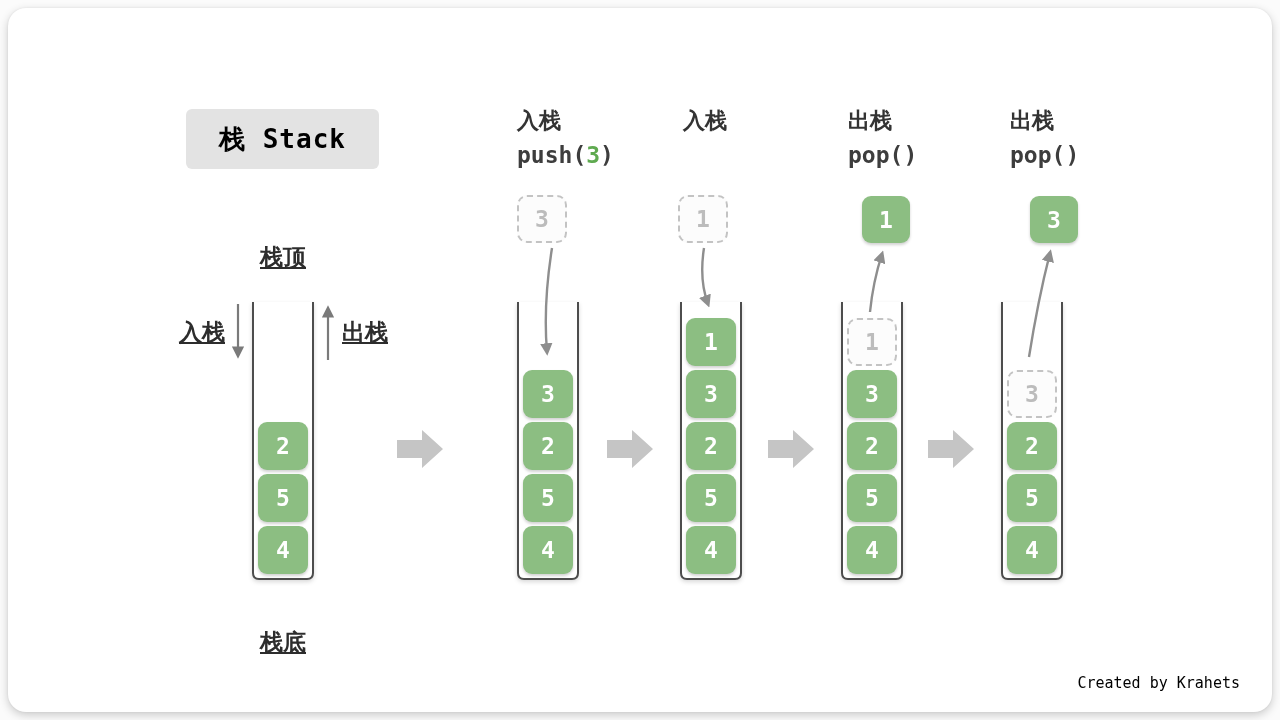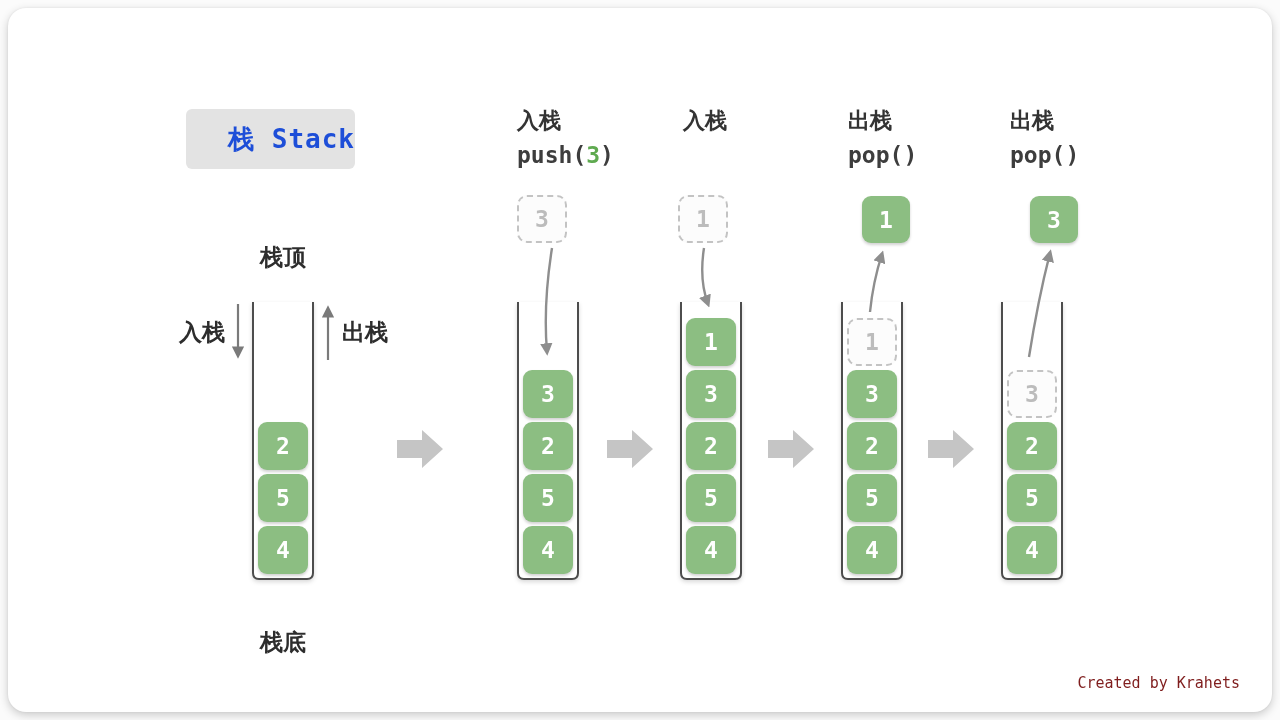--- a/index.html
+++ b/index.html
@@ -4,24 +4,24 @@
 <style>
   html,body{margin:0;padding:0;width:1280px;height:720px;background:#fbfbfb;overflow:hidden;}
   .card{
     position:absolute;left:8px;top:8px;width:1264px;height:704px;
     background:#ffffff;border-radius:18px;
     box-shadow:0 3px 10px rgba(0,0,0,.20), 0 0 2px rgba(0,0,0,.08);
   }
   .abs{position:absolute;}
   .overlay{position:absolute;left:0;top:0;width:1280px;height:720px;pointer-events:none;}
   .title-box{
-    left:186px;top:109px;width:169px;height:60px;background:#e3e3e3;border-radius:6px;
-    display:flex;align-items:center;justify-content:flex-end;
+    left:186px;top:109px;width:193px;height:60px;background:#e3e3e3;border-radius:6px;
+    display:flex;align-items:center;justify-content:center;
     font:600 26px "DejaVu Sans Mono","DejaVu Sans","Liberation Sans",sans-serif;
-    color:#1d4ed8;letter-spacing:1px;
+    color:#000000;letter-spacing:1px;
   }
   .op{top:106px;width:170px;}
   .op-cn{
     font:600 22px "DejaVu Sans","Liberation Sans",sans-serif;
     color:#333333;height:34px;line-height:30px;
   }
   .op-code{
     font:600 23px "DejaVu Sans Mono","Liberation Mono",monospace;
     color:#3d3d3d;height:30px;line-height:30px;
   }
@@ -31,26 +31,26 @@
     display:flex;align-items:center;justify-content:center;
     font:600 23px "DejaVu Sans Mono","Liberation Mono",monospace;color:#ffffff;
     box-shadow:0 2px 3px rgba(0,0,0,.18);
   }
   .cell.ghost{
     background:#fcfcfc;border:2px dashed #c3c3c3;color:#bcbcbc;
     width:46px;height:44px;box-shadow:none;border-radius:10px;
   }
   .cell.pop{width:48px;height:47px;}
   .cn-label{
-    font:700 23px "DejaVu Sans","Liberation Sans",sans-serif;color:#2d2d2d;
+    font:700 23px "DejaVu Sans","Liberation Sans",sans-serif;color:#2d2d2d;text-decoration:underline;
   }
   .centered{width:100px;text-align:center;}
   .footer{
     right:40px;top:674px;
-    font:400 15px "DejaVu Sans Mono","Liberation Mono",monospace;color:#7f1d1d;
+    font:400 15px "DejaVu Sans Mono","Liberation Mono",monospace;color:#000000;
   }
 </style>
 </head>
 <body>
 
 <div class="card"></div>
 
 <svg class="overlay" viewBox="0 0 1280 720">
   <defs>
     <marker id="ah" viewBox="0 0 10 10" refX="7" refY="5" markerWidth="5.2" markerHeight="5.2" orient="auto-start-reverse">

